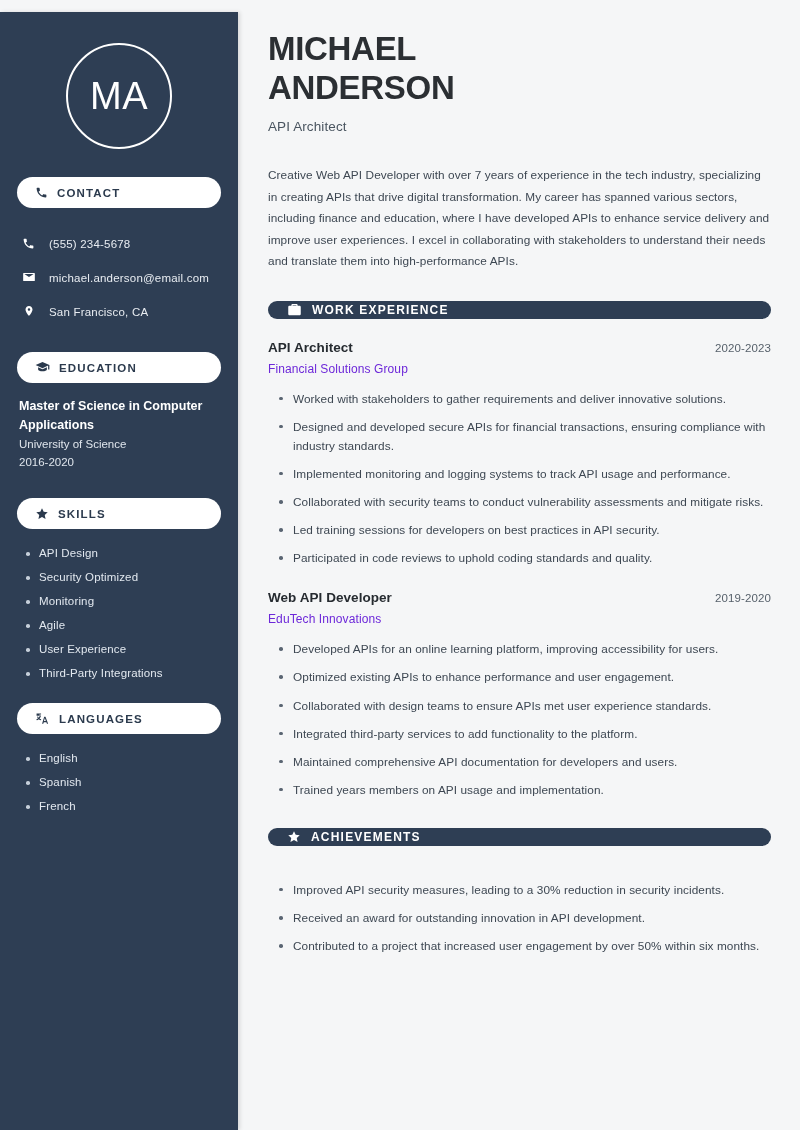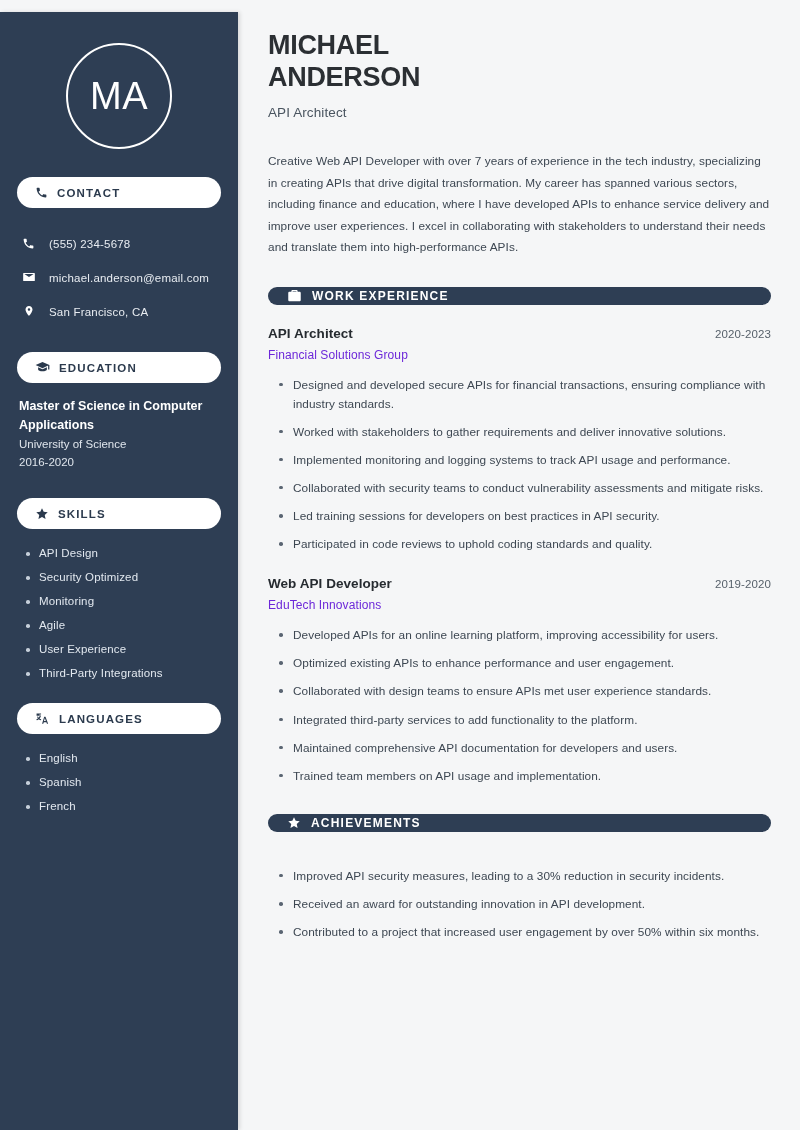--- a/index.html
+++ b/index.html
@@ -148,21 +148,21 @@
 
   
   .main {
     flex: 1;
     padding: 30px 29px 0 30px;
     background: #f5f6f7;
     position: relative;
   }
 
   .name {
-    font-size: 27px;
+    font-size: 33px;
     font-weight: 700;
     line-height: 1.17;
     letter-spacing: -0.3px;
     color: #2b2f33;
     text-transform: uppercase;
   }
   .job-title {
     font-size: 13.5px;
     color: #4a5560;
     margin-top: 12px;
@@ -376,22 +376,22 @@
       <span class="sec-bar-label">WORK EXPERIENCE</span>
     </div>
 
     <div>
       <div class="job-head">
         <span class="job-role">API Architect</span>
         <span class="job-dates">2020-2023</span>
       </div>
       <div class="job-company">Financial Solutions Group</div>
       <ul class="main-list">
+        <li>Worked with stakeholders to gather requirements and deliver innovative solutions.</li>
         <li>Designed and developed secure APIs for financial transactions, ensuring compliance with industry standards.</li>
-        <li>Worked with stakeholders to gather requirements and deliver innovative solutions.</li>
         <li>Implemented monitoring and logging systems to track API usage and performance.</li>
         <li>Collaborated with security teams to conduct vulnerability assessments and mitigate risks.</li>
         <li>Led training sessions for developers on best practices in API security.</li>
         <li>Participated in code reviews to uphold coding standards and quality.</li>
       </ul>
     </div>
 
     <div class="job-spacer"></div>
 
     <div>
@@ -399,21 +399,21 @@
         <span class="job-role">Web API Developer</span>
         <span class="job-dates">2019-2020</span>
       </div>
       <div class="job-company">EduTech Innovations</div>
       <ul class="main-list">
         <li>Developed APIs for an online learning platform, improving accessibility for users.</li>
         <li>Optimized existing APIs to enhance performance and user engagement.</li>
         <li>Collaborated with design teams to ensure APIs met user experience standards.</li>
         <li>Integrated third-party services to add functionality to the platform.</li>
         <li>Maintained comprehensive API documentation for developers and users.</li>
-        <li>Trained team members on API usage and implementation.</li>
+        <li>Trained years members on API usage and implementation.</li>
       </ul>
     </div>
 
     <div class="sec-bar">
       <span class="ic">
         <svg width="14" height="14" viewBox="0 0 24 24" fill="#ffffff">
             <path d="M12 2l2.9 6.3 6.9.8-5.1 4.7 1.4 6.8L12 17.2 5.9 20.6l1.4-6.8L2.2 9.1l6.9-.8L12 2z"></path>
           </svg>
       </span>
       <span class="sec-bar-label">ACHIEVEMENTS</span>

